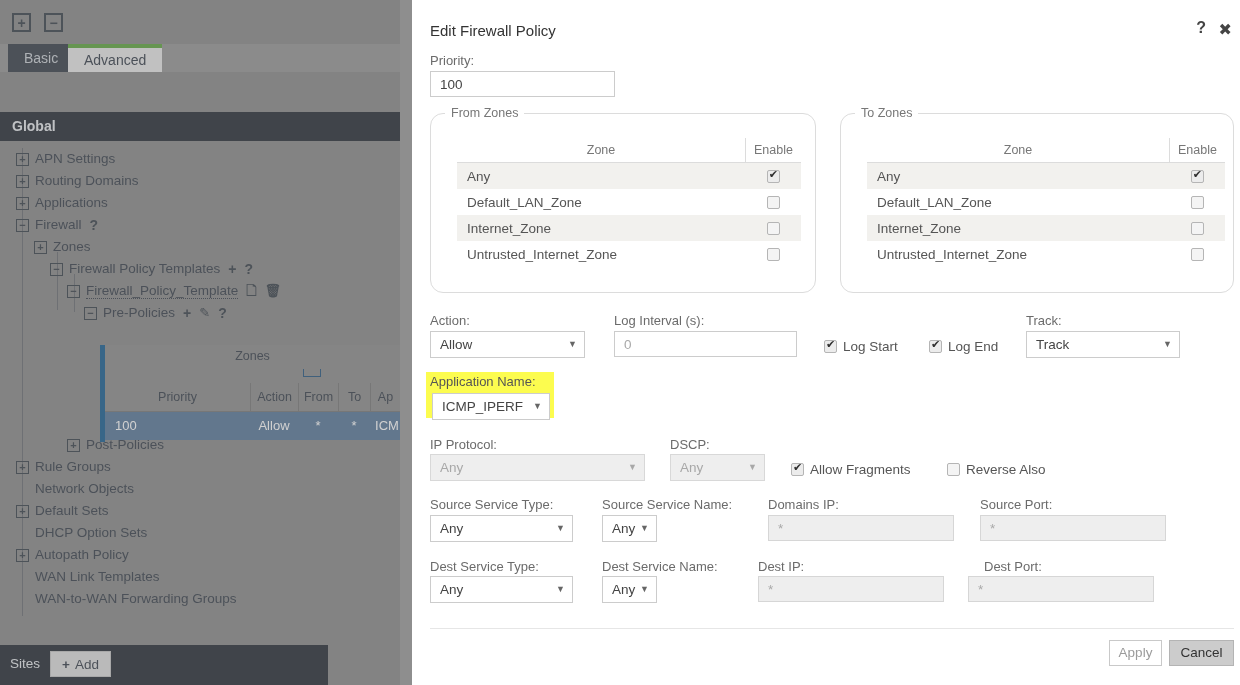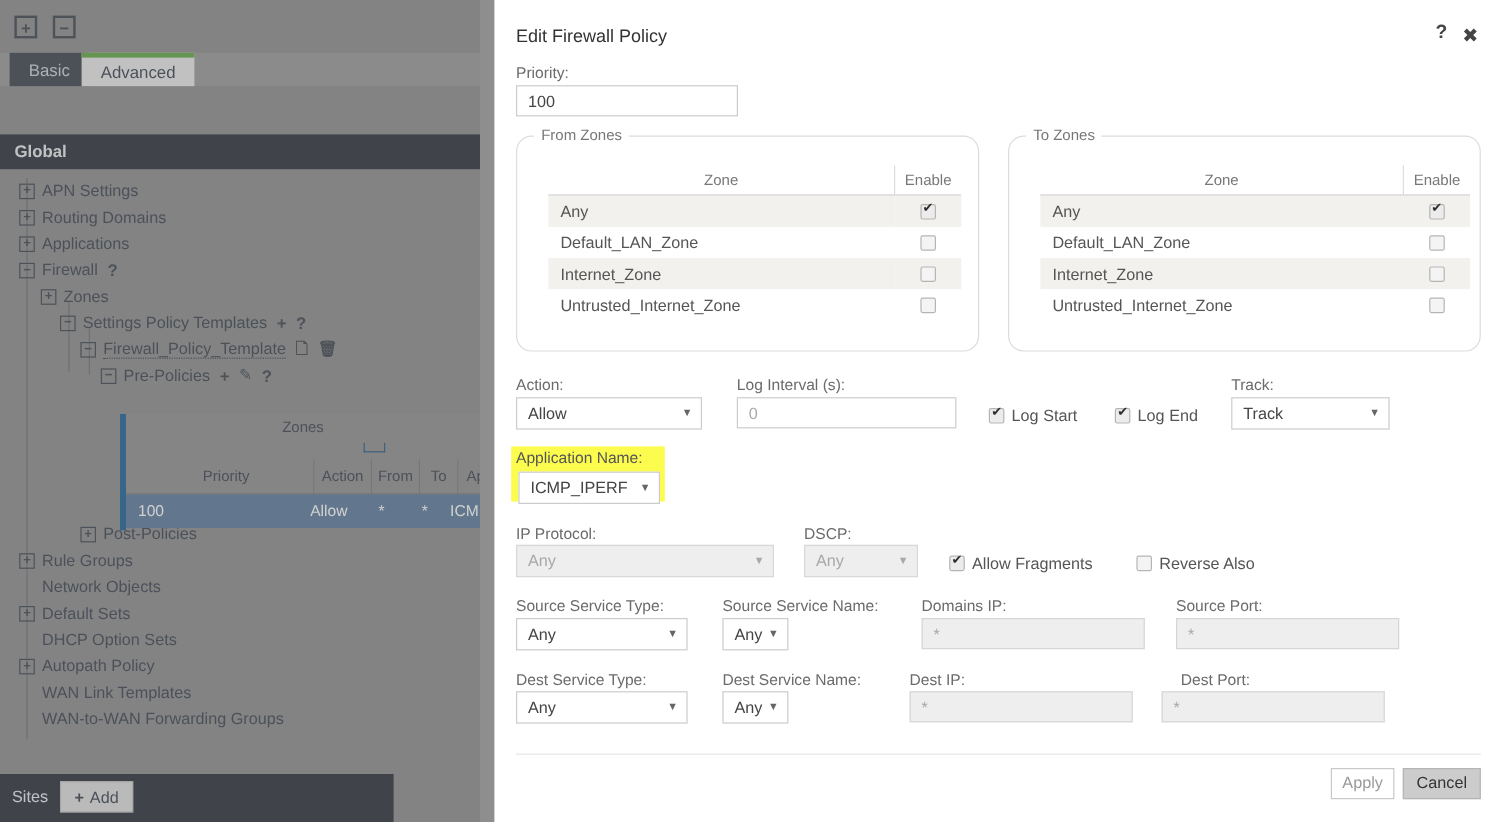--- a/index.html
+++ b/index.html
@@ -88,21 +88,21 @@
     border-bottom:1px solid #7d7d7d;box-sizing:border-box;
   }
   .mg-zones{
     position:absolute;top:4px;left:0;width:295px;text-align:center;
     font-size:12.5px;color:#3d4550;
   }
   .mg-bracket{
     position:absolute;top:24px;left:198px;width:16px;height:7px;
     border:1px solid #2c5b84;border-top:none;
   }
-  .mg-cols{position:absolute;top:38px;left:11px;width:295px;height:29px;text-decoration:underline;}
+  .mg-cols{position:absolute;top:38px;left:0;width:295px;height:29px;text-decoration:underline;}
   .mg-col{
     position:absolute;top:0;height:29px;line-height:29px;
     font-size:12.5px;color:#3d4550;text-align:center;
     border-left:1px solid #7d7d7d;box-sizing:border-box;
   }
   .mg-row{
     position:absolute;left:5px;top:67px;width:295px;height:28px;
     background:#5d7c9c;
   }
   .mg-cell{
@@ -264,21 +264,21 @@
     <div class="trow" style="padding-left:16px;">
       <span class="tnode">+</span><span class="tlabel">Applications</span>
     </div>
     <div class="trow" style="padding-left:16px;">
       <span class="tnode">−</span><span class="tlabel">Firewall</span><span class="ticon">?</span>
     </div>
     <div class="trow" style="padding-left:34px;">
       <span class="tnode">+</span><span class="tlabel">Zones</span>
     </div>
     <div class="trow" style="padding-left:50px;">
-      <span class="tnode">−</span><span class="tlabel">Settings Policy Templates</span><span class="ticon">+</span><span class="ticon">?</span>
+      <span class="tnode">−</span><span class="tlabel">Firewall Policy Templates</span><span class="ticon">+</span><span class="ticon">?</span>
     </div>
     <div class="trow" style="padding-left:67px;">
       <span class="tnode">−</span><span class="tlabel dotted">Firewall_Policy_Template</span><span class="ticon small">🗋</span><span class="ticon small">🗑</span>
     </div>
     <div class="trow" style="padding-left:84px;">
       <span class="tnode">−</span><span class="tlabel">Pre-Policies</span><span class="ticon">+</span><span class="ticon small">✎</span><span class="ticon">?</span>
     </div>
 
     <div style="height:110px;"></div>
 
@@ -419,21 +419,21 @@
   <input class="txt" style="left: 202px; top: 331px; width: 183px;" type="text" placeholder="0">
 
   <div class="cb-wrap" style="left:412px;top:338px;">
     <span class="cbx on"></span><span class="cbtxt">Log Start</span>
   </div>
   <div class="cb-wrap" style="left:517px;top:338px;">
     <span class="cbx on"></span><span class="cbtxt">Log End</span>
   </div>
 
   <div class="fld-label" style="left:614px;top:313px;">Track:</div>
-  <div class="sel" style="left:614px;top:331px;width:132px;">
+  <div class="sel" style="left:614px;top:331px;width:154px;">
     <span>Track</span>
     <span class="caret">▼</span>
   </div>
 
   <div class="hl" style="left:14px;top:372px;width:128px;height:46px;"></div>
   <div class="fld-label dark" style="left:18px;top:374px;">Application Name:</div>
   <div class="sel" style="left:20px;top:393px;width:118px;">
     <span>ICMP_IPERF</span>
     <span class="caret">▼</span>
   </div>

